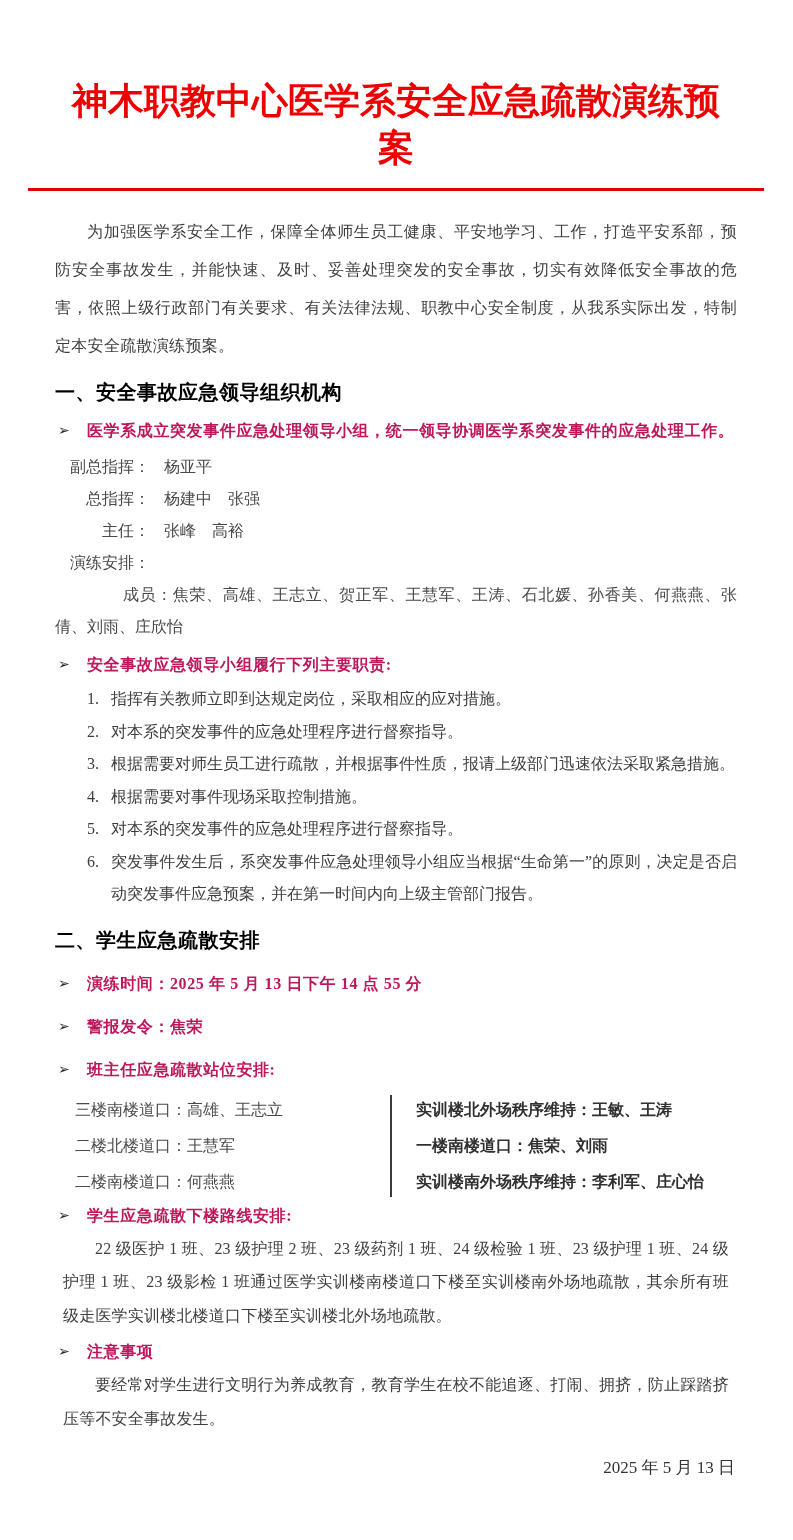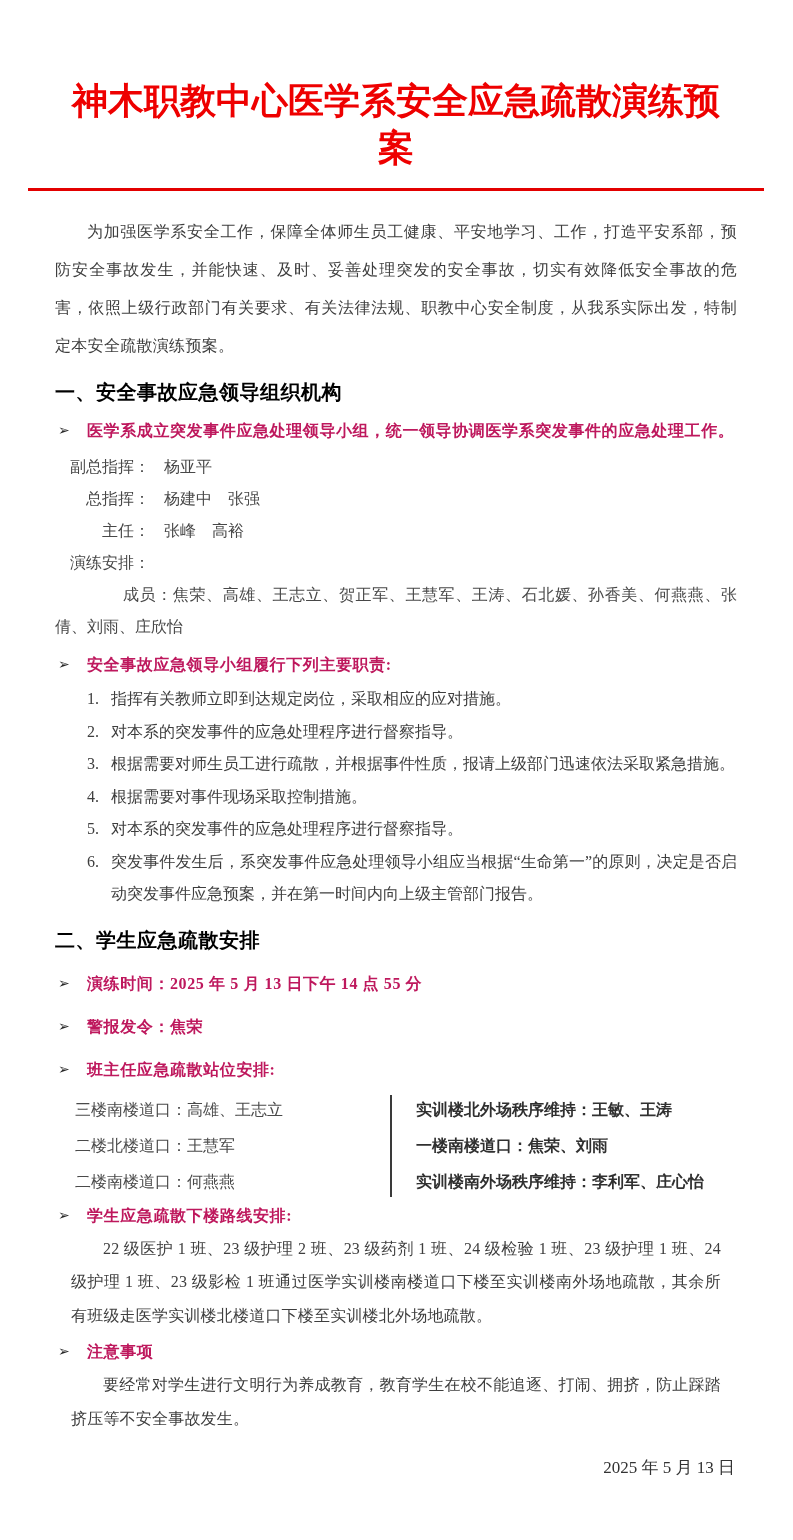--- a/index.html
+++ b/index.html
@@ -51,21 +51,21 @@
   .members{margin:0;line-height:32px;font-size:16px;color:#484848;text-indent:68px;text-align:justify;}
   .duties{margin-top:6px;}
   .duty-row{display:flex;line-height:32.5px;font-size:16px;color:#3e3e3e;}
   .duty-num{flex:0 0 24px;margin-left:32px;}
   .duty-text{flex:1;text-align:justify;}
   .stations{display:flex;margin-top:10px;}
   .st-col{line-height:36px;font-size:16px;}
   .st-left{width:335px;padding-left:20px;box-sizing:border-box;color:#4a4a4a;}
   .st-div{width:2px;background:#3a3a3a;margin:3px 0;}
   .st-right{flex:1;padding-left:24px;font-weight:600;color:#303030;}
-  .body-para{margin:4px 16px 0;font-size:16px;line-height:33.5px;text-align:justify;text-indent:32px;letter-spacing:0.2px;}
+  .body-para{margin:4px 8px 0;font-size:16px;line-height:33.5px;text-align:justify;text-indent:32px;letter-spacing:0.2px;}
   .footer{text-align:right;padding-right:2px;}
   .f-dept{margin-top:10px;font-size:18px;color:#2f2f2f;line-height:26px;letter-spacing:1px;}
   .f-date{margin-top:21px;font-size:17px;color:#333333;line-height:24px;}
 </style>
 </head>
 <body>
 
 <div class="page">
 
   <h1 class="title">神木职教中心医学系安全应急疏散演练预案</h1>

